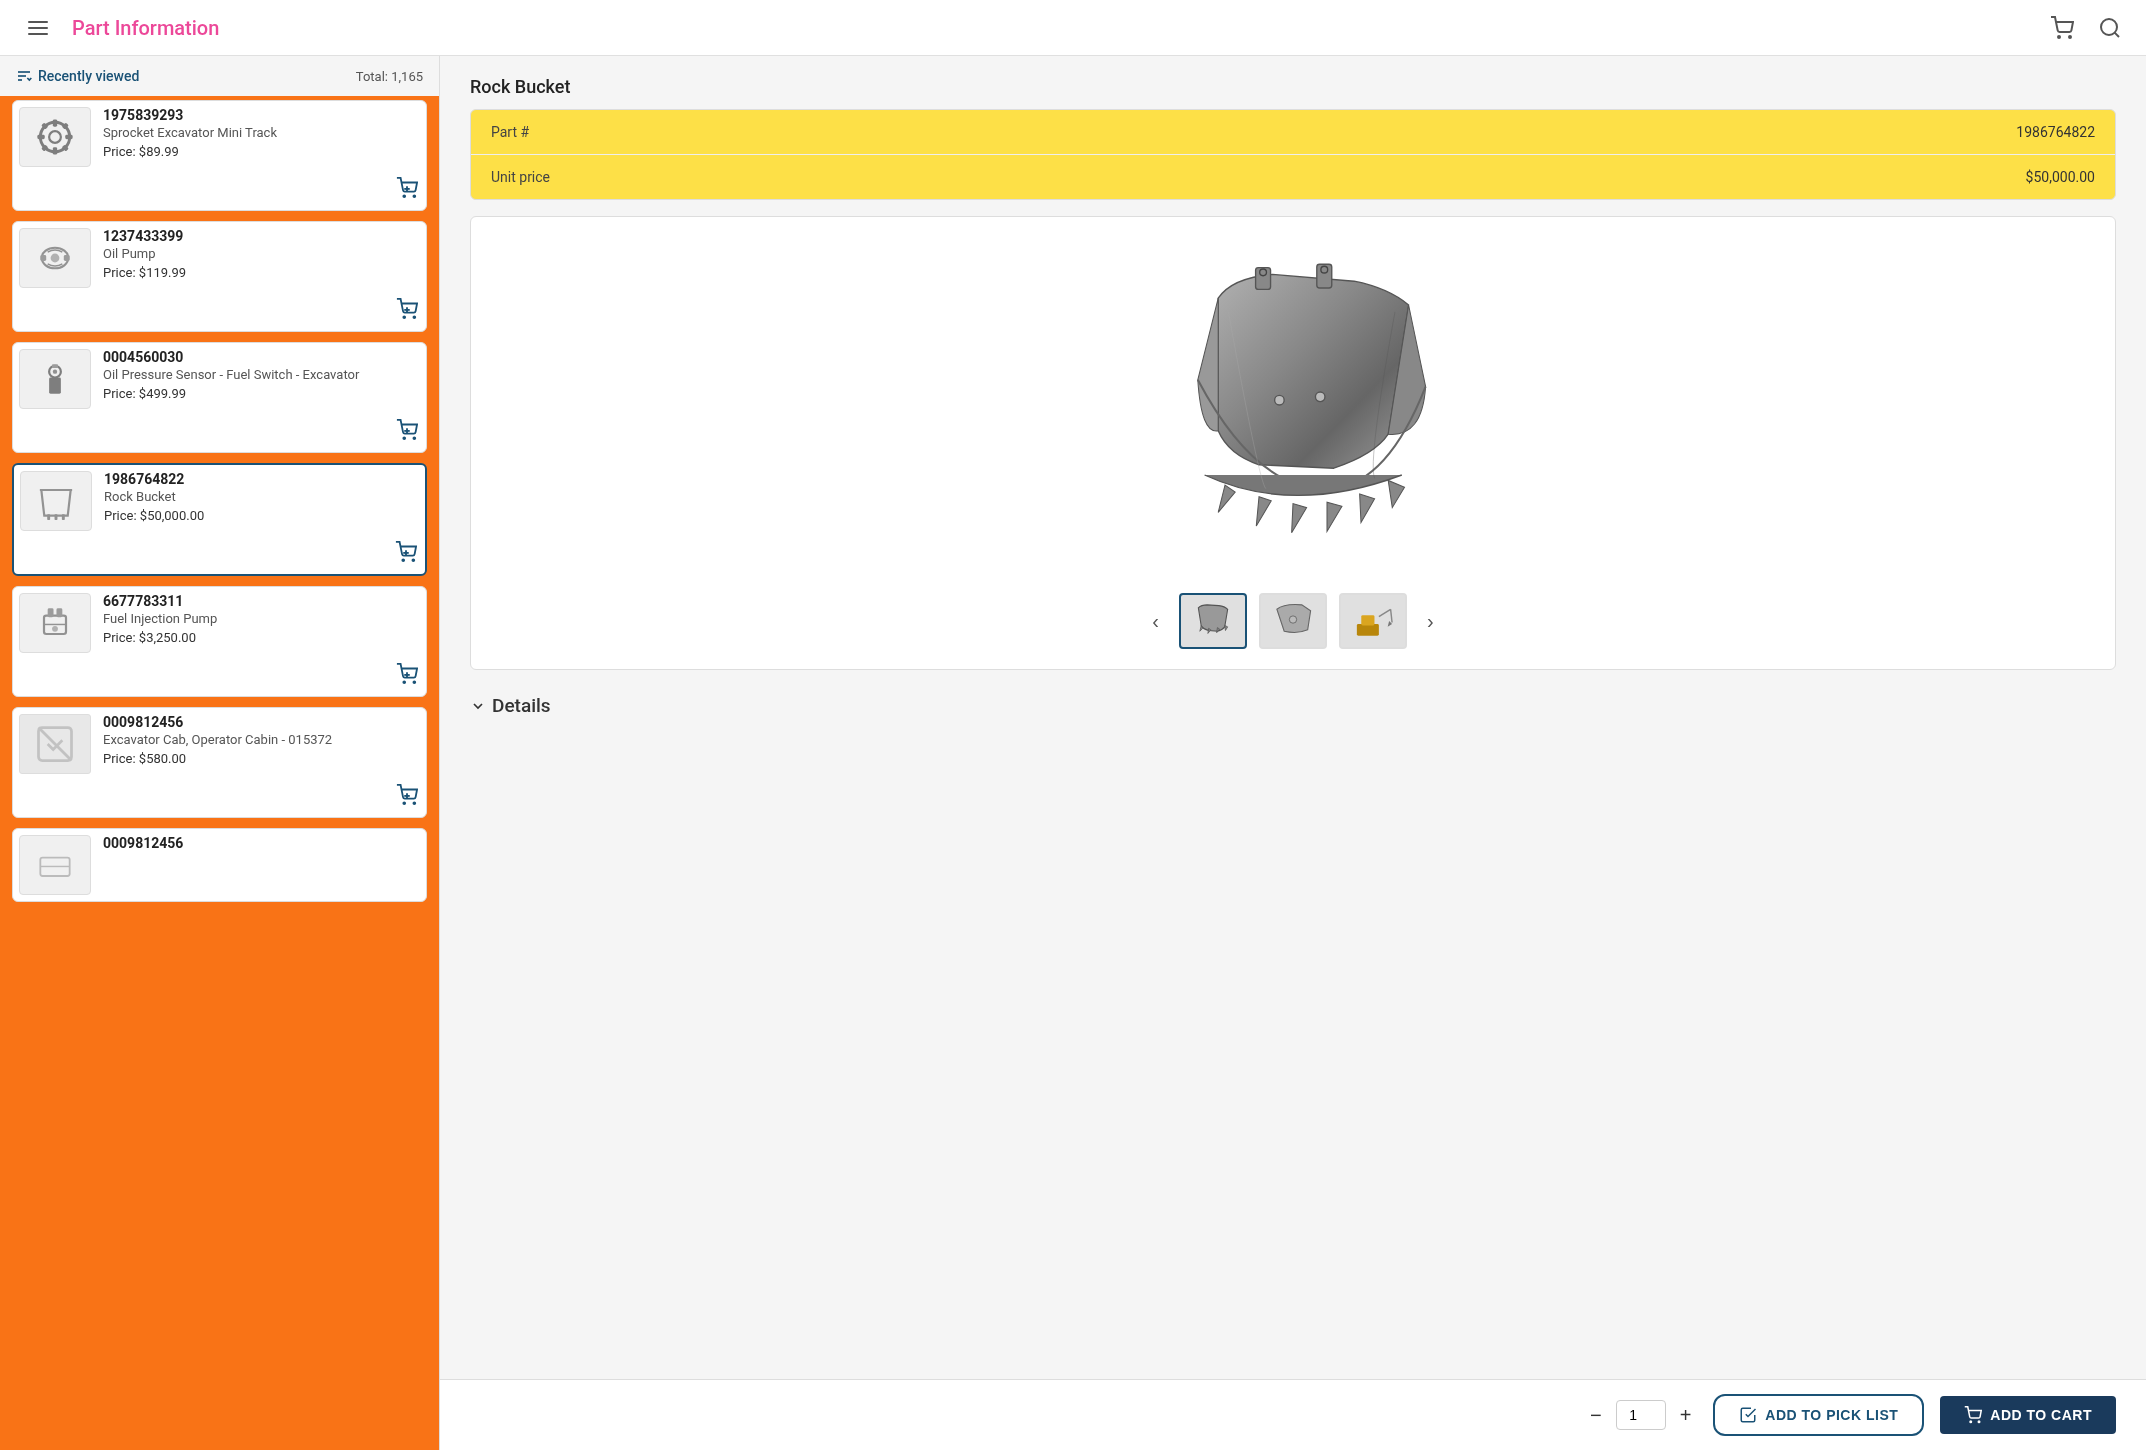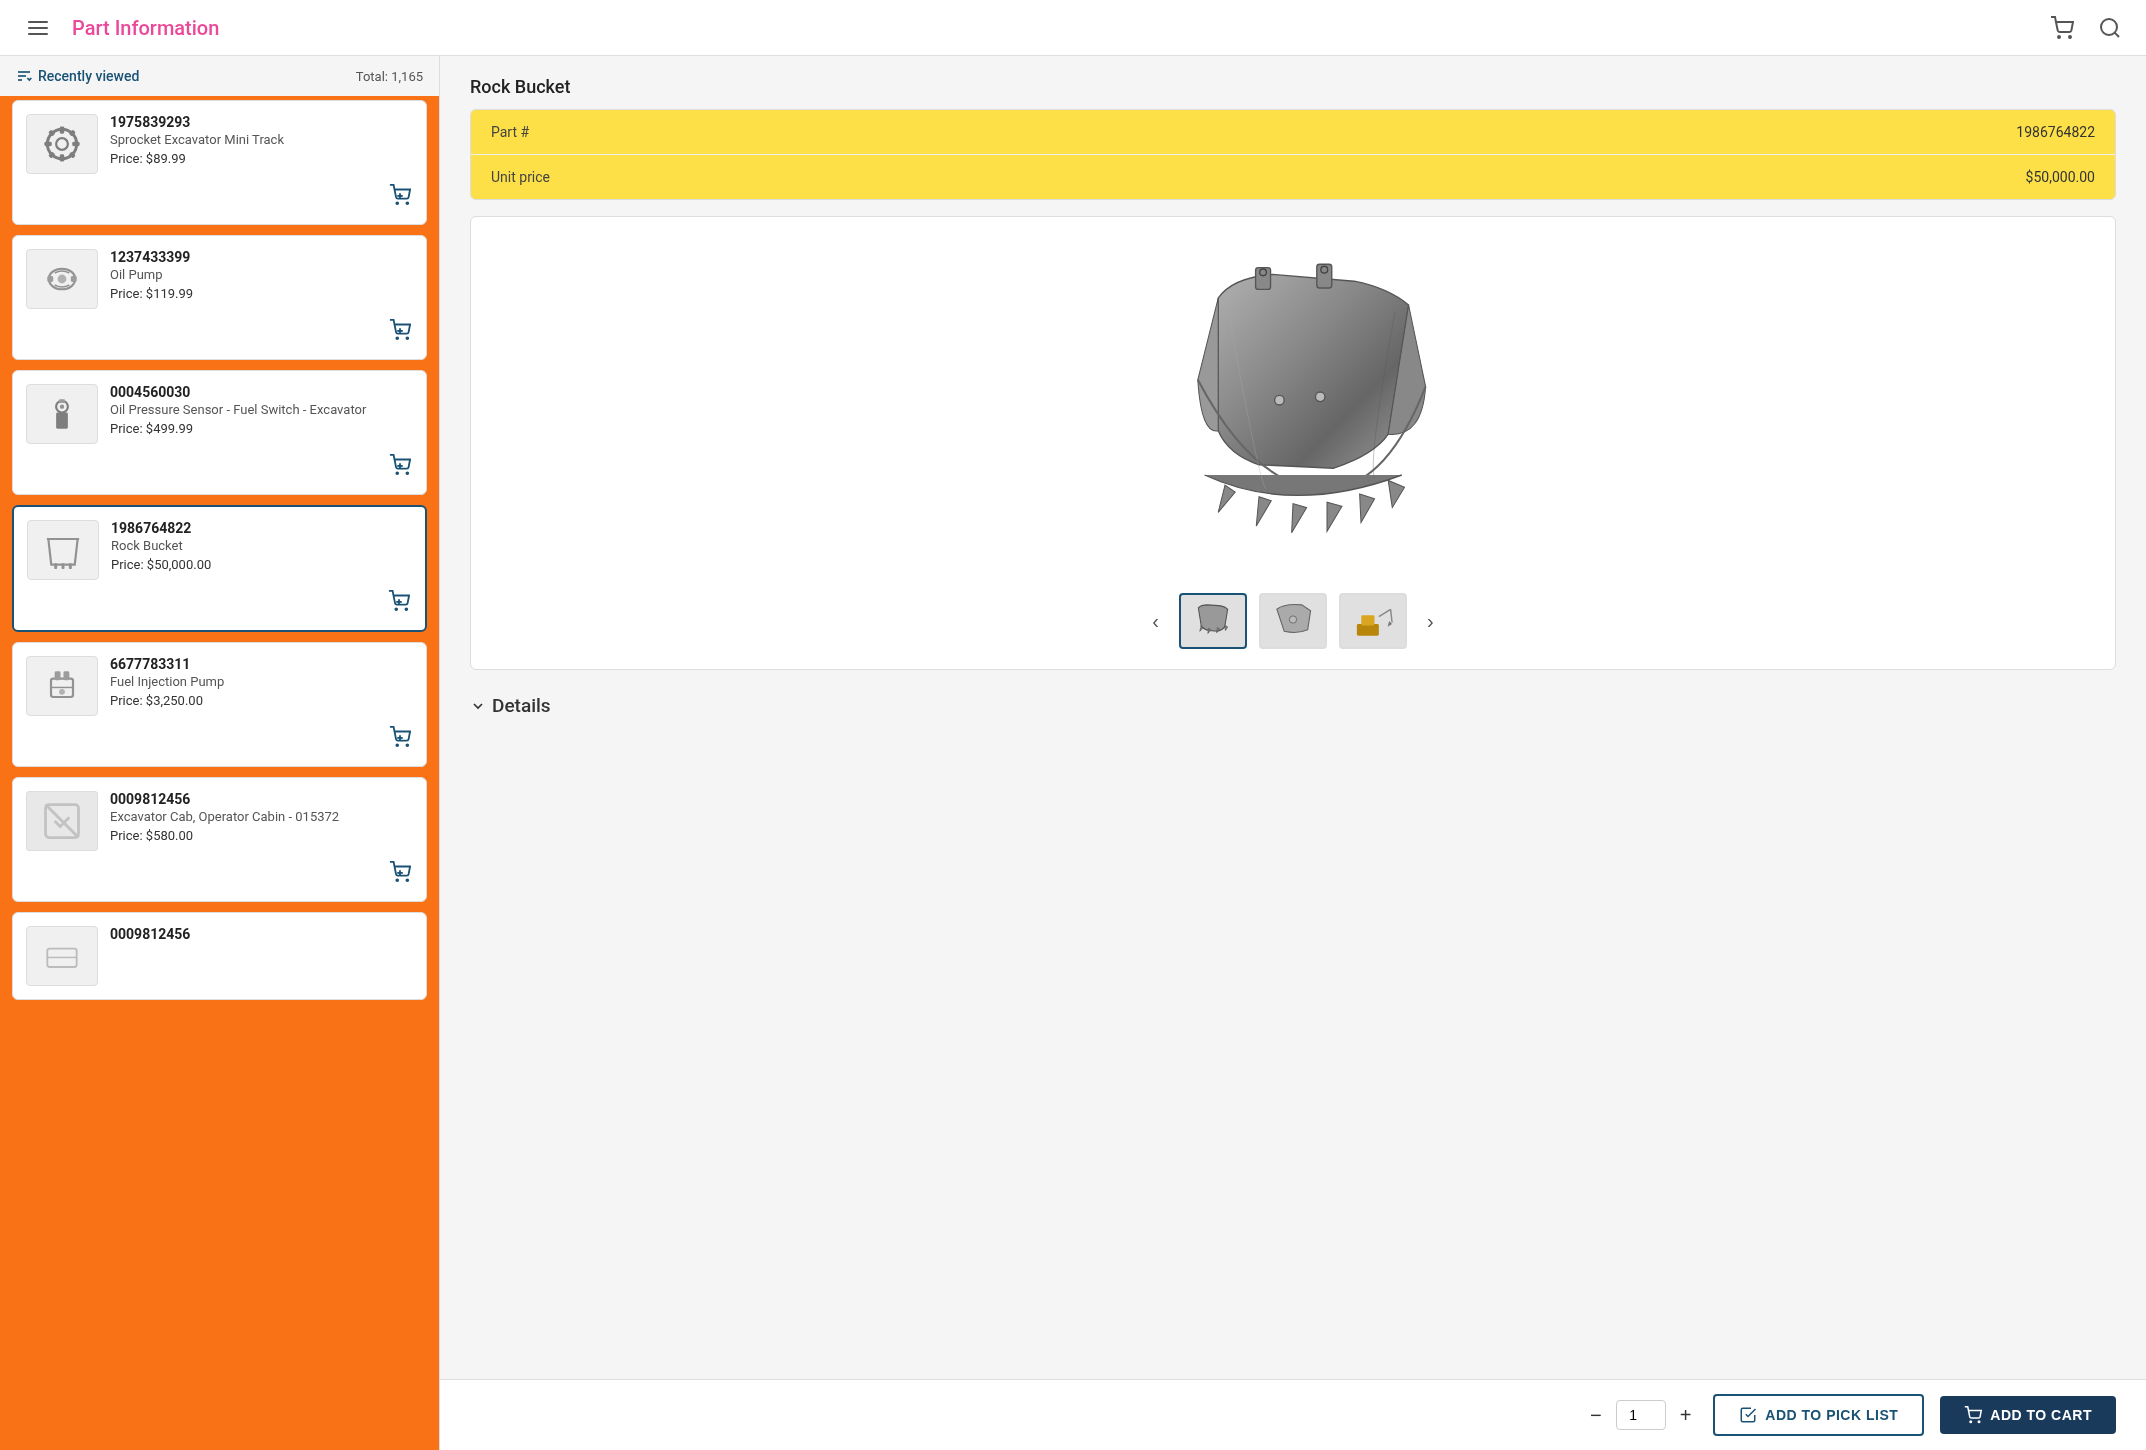--- a/index.html
+++ b/index.html
@@ -28,21 +28,21 @@
       display: flex; justify-content: space-between; align-items: center;
       padding: 12px 16px; background: #f5f5f5;
     }
     .sidebar-header-left { display: flex; align-items: center; gap: 6px; color: #1a5276; font-size: 14px; font-weight: 500; }
     .sidebar-total { font-size: 13px; color: #555; }
     .sidebar-list { overflow-y: auto; flex: 1; padding: 4px 12px 12px; display: flex; flex-direction: column; gap: 10px; }
 
     
     .part-card {
       background: #fff; border: 1px solid #ddd; border-radius: 6px;
-      padding: 13px; display: flex; flex-direction: column; gap: 4px; cursor: pointer;
+      padding: 6px; display: flex; flex-direction: column; gap: 4px; cursor: pointer;
     }
     .part-card.active { border: 2px solid #1a5276; }
     .part-card-top { display: flex; gap: 12px; align-items: flex-start; }
     .part-thumb {
       width: 72px; height: 60px; border: 1px solid #ddd; border-radius: 4px;
       background: #f0f0f0; display: flex; align-items: center; justify-content: center; overflow: hidden; flex-shrink: 0;
     }
     .part-thumb svg { width: 44px; height: 44px; opacity: 0.6; }
     .part-info { flex: 1; }
     .part-number { font-weight: 700; font-size: 14px; color: #222; }
@@ -86,21 +86,21 @@
     
     .action-bar {
       position: sticky; bottom: 0; background: #fff; border-top: 1px solid #ddd;
       padding: 14px 30px; display: flex; align-items: center; justify-content: flex-end; gap: 16px;
     }
     .quantity-control { display: flex; align-items: center; gap: 8px; }
     .qty-btn { background: none; border: none; font-size: 20px; cursor: pointer; color: #333; padding: 0 6px; }
     .qty-input { width: 50px; text-align: center; border: 1px solid #ccc; border-radius: 4px; padding: 6px; font-size: 14px; }
     .btn-pick-list {
       border: 2px solid #1a5276; background: #fff; color: #1a5276;
-      padding: 10px 24px; border-radius: 4px; font-size: 14px; font-weight: 600;
+      padding: 10px 24px; border-radius: 12px; font-size: 14px; font-weight: 600;
       cursor: pointer; display: flex; align-items: center; gap: 8px; letter-spacing: 0.5px;
     }
     .btn-add-cart {
       background: #1a3a5c; color: #fff;
       padding: 10px 24px; border-radius: 4px; font-size: 14px; font-weight: 600;
       cursor: pointer; border: none; display: flex; align-items: center; gap: 8px; letter-spacing: 0.5px;
     }
 
     
     .bucket-svg { width: 100%; max-width: 380px; height: 360px; }

